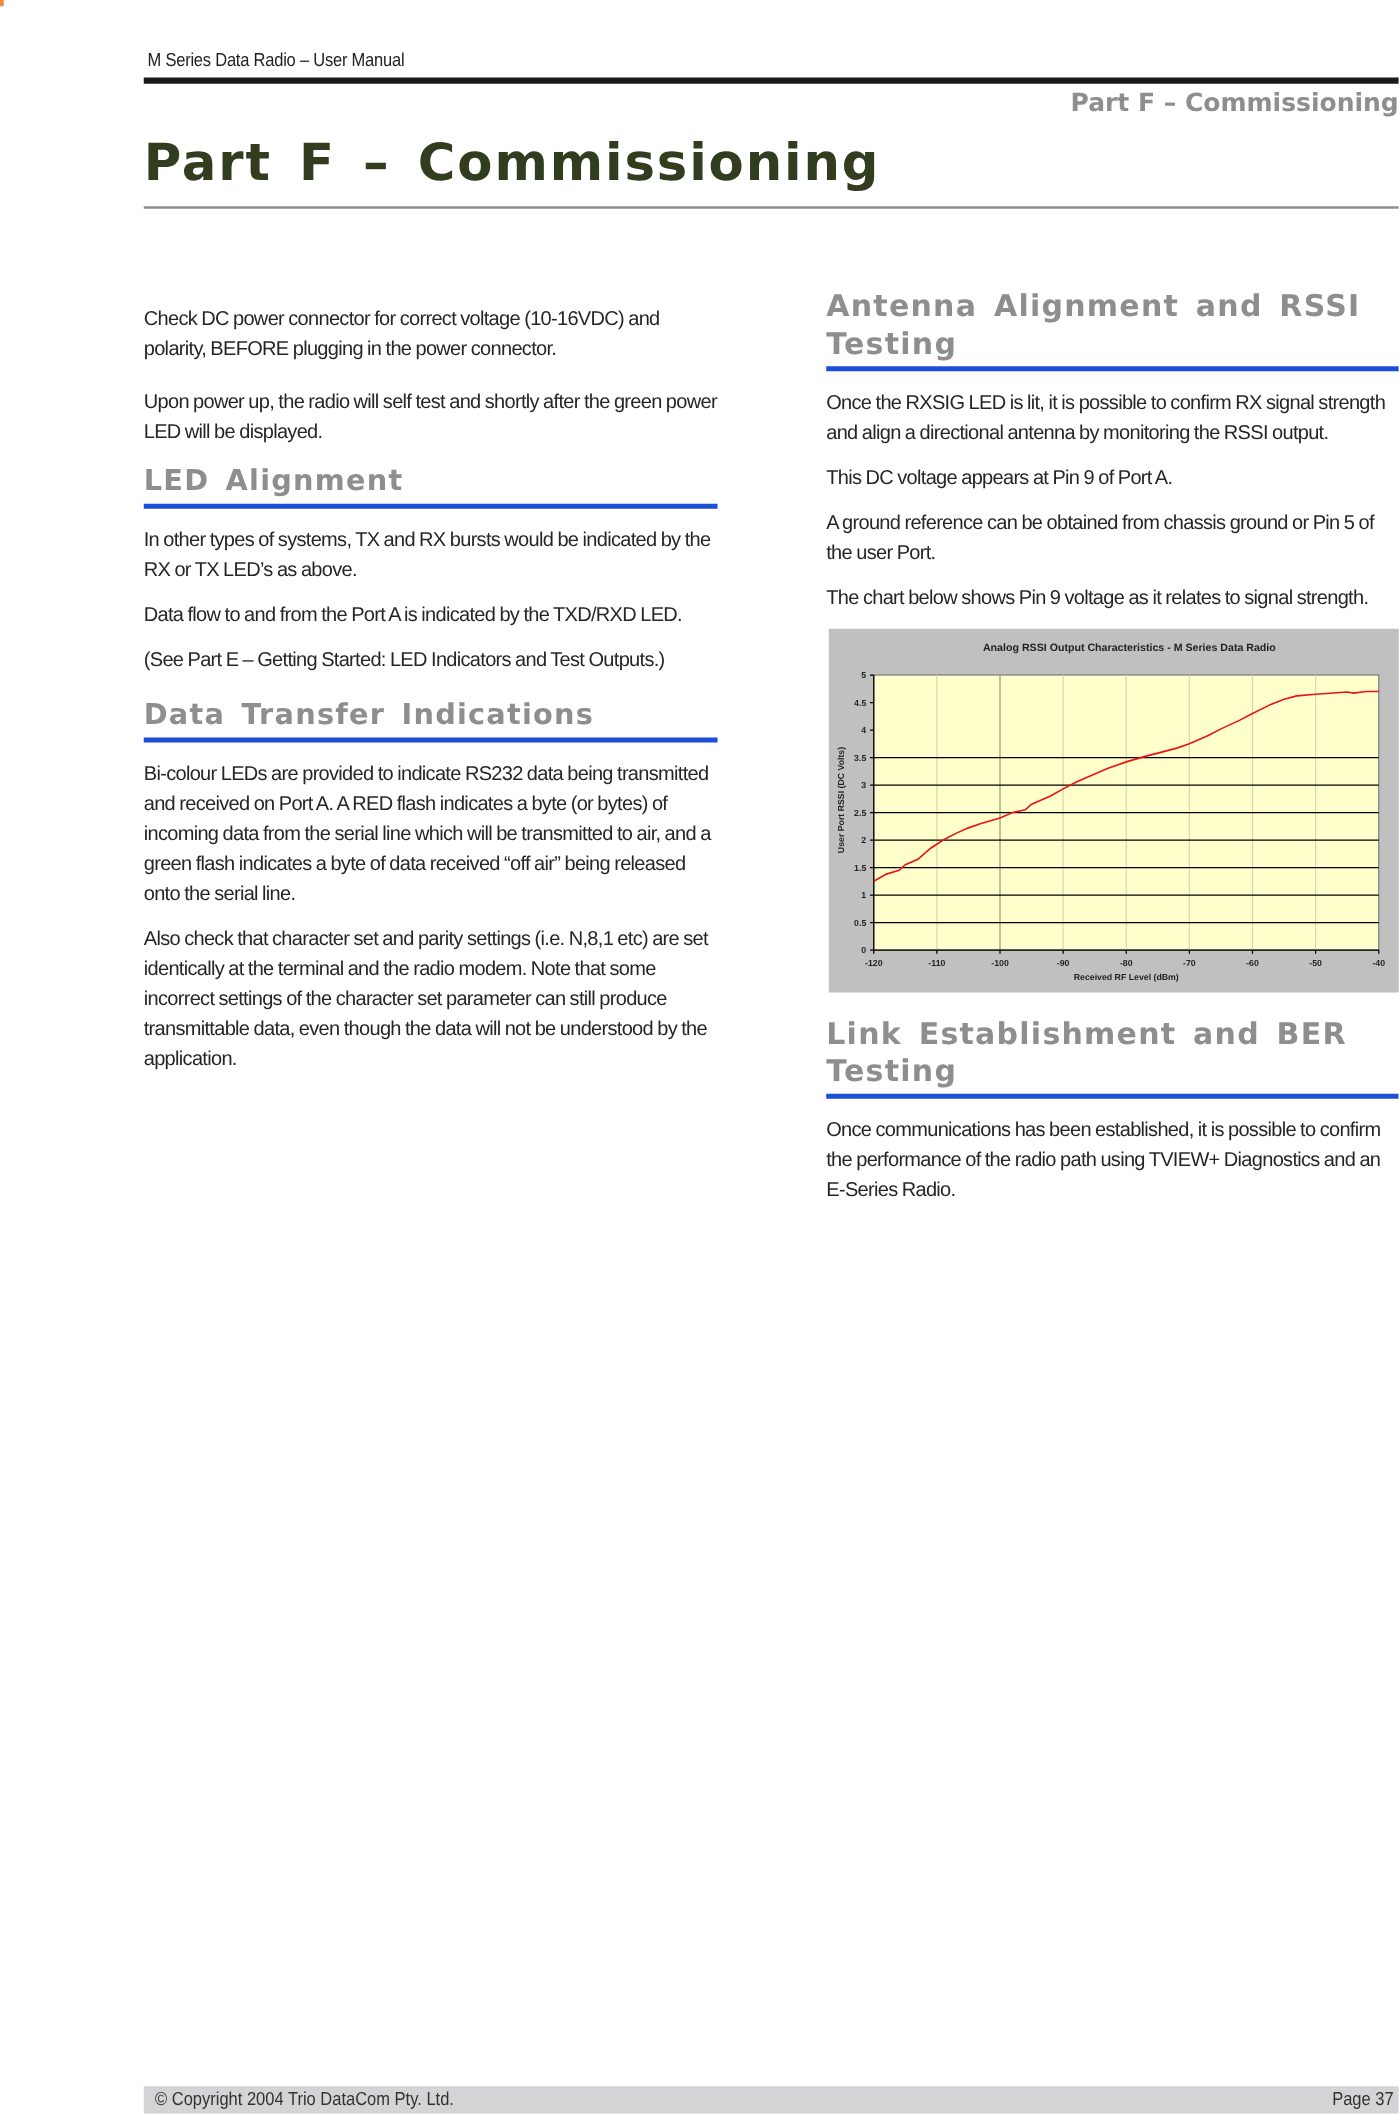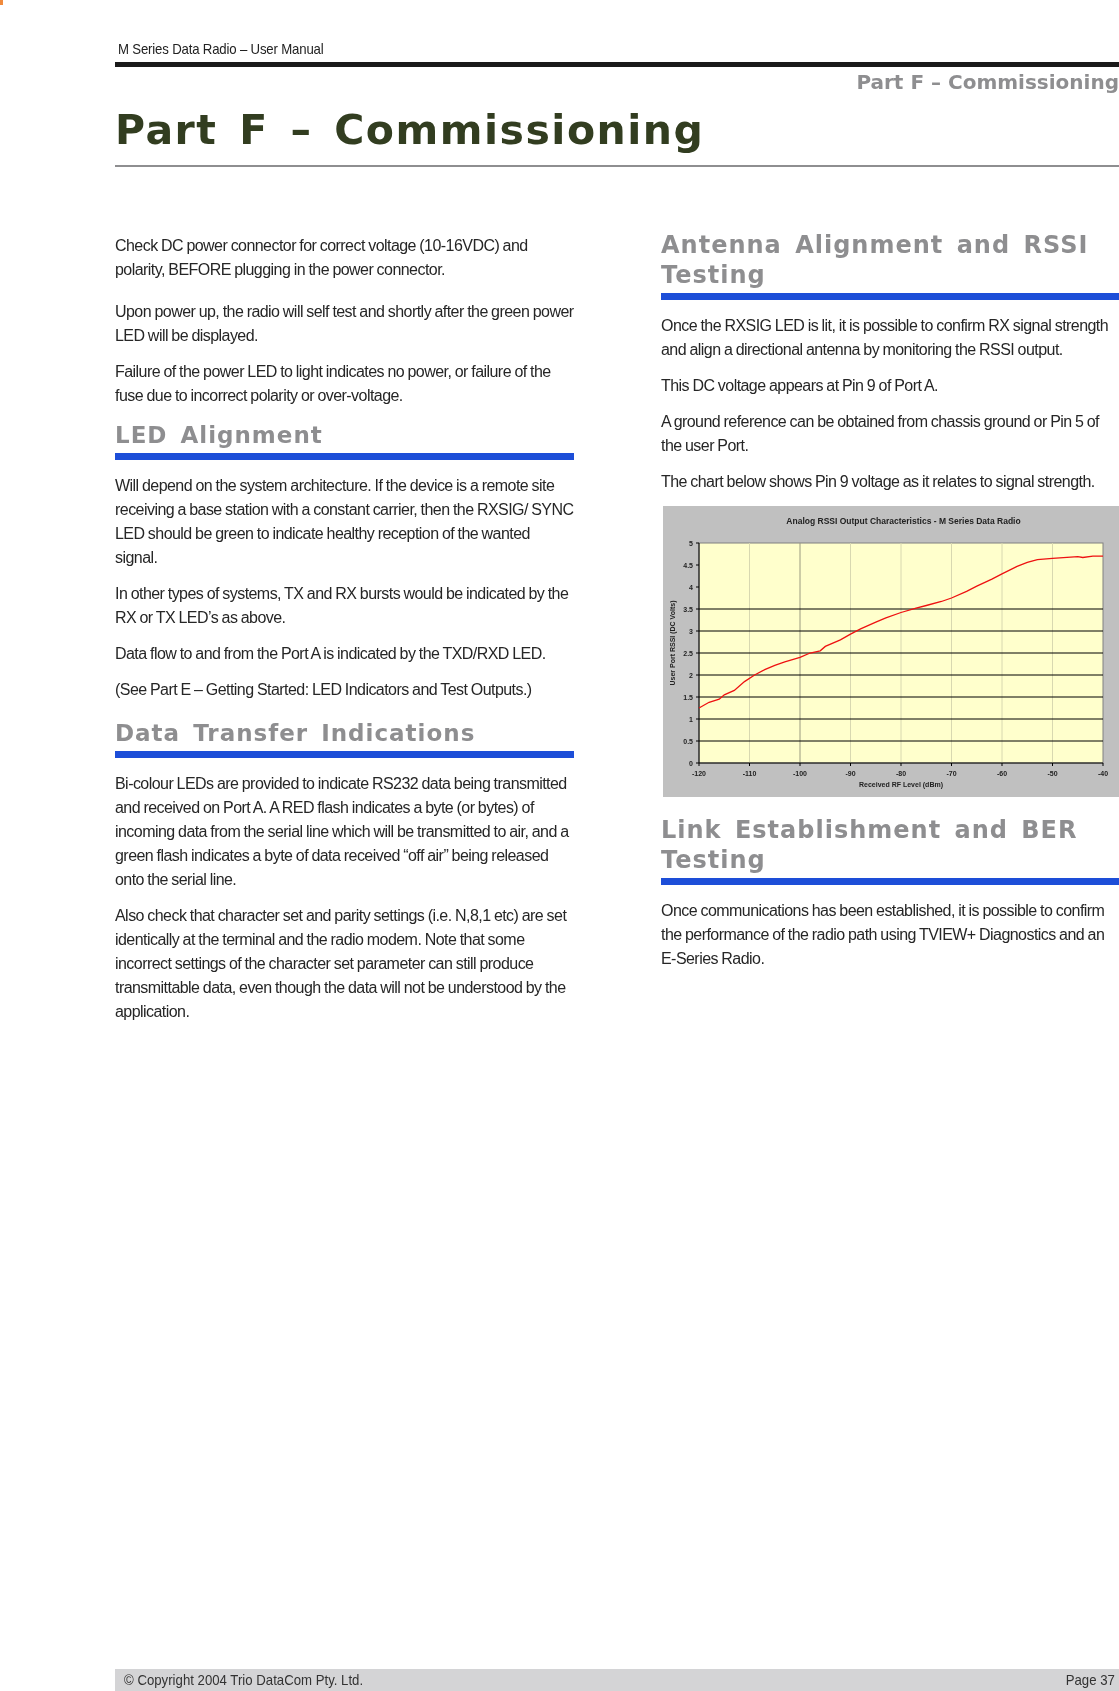--- a/index.html
+++ b/index.html
@@ -12,25 +12,25 @@
   .part-label { position:absolute; right:0; top:70px; font-size:20px; font-weight:bold; color:#8e8e90;
                 font-family:"DejaVu Sans", sans-serif; letter-spacing:0px; }
   .page-title { position:absolute; left:115px; top:106px; font-size:41px; font-weight:bold; color:#323d20;
                 font-family:"DejaVu Sans", sans-serif; letter-spacing:1.5px; word-spacing:6px; }
   .title-rule { position:absolute; left:115px; top:165px; width:1004px; height:2px; background:#8e8e90; }
 
   .col { position:absolute; width:459px; }
   .col-left { left:115px; top:234px; }
   .col-right { left:661px; top:230px; width:458px; }
 
-  p.body { margin:0 0 12px 0; font-size:16px; line-height:24px; color:#262626;
+  p.body { margin:10px 0 12px 0; font-size:16px; line-height:24px; color:#262626;
            letter-spacing:-0.55px; word-spacing:-0.5px; }
   h2.sec { margin:0; font-family:"DejaVu Sans", sans-serif; font-weight:bold; color:#8e8e90;
            font-size:23px; line-height:30px; letter-spacing:1px; word-spacing:4px; padding-bottom:3px;
-           border-bottom:7px solid #1d4ed8; margin-bottom:14px; }
+           border-bottom:4px solid #1d4ed8; margin-bottom:14px; }
   .col-right h2.sec { font-size:24px; line-height:30px; }
 
   .chart-box { position:relative; width:453px; height:291px; background:#c0c0c0; margin:4px 0 18px 2px;padding-left:28px; }
   .chart-title { position:absolute; left:0; right:0; top:10px; text-align:center; font-size:8.5px;
                  font-weight:bold; color:#222; }
   .chart-svg { position:absolute; left:0; top:0; }
 
   .footer-bar { position:absolute; left:115px; top:1669px; width:1004px; height:22px; background:#d4d4d6; }
   .footer-left { position:absolute; left:124px; top:1671px; font-size:15px; color:#333;
                  transform:scaleX(0.88); transform-origin:left top; }
@@ -44,24 +44,22 @@
 <div class="running-head">M Series Data Radio – User Manual</div>
 <div class="head-rule"></div>
 <div class="part-label">Part F – Commissioning</div>
 <h1 class="page-title" style="margin:0">Part F – Commissioning</h1>
 <div class="title-rule"></div>
 
 <div class="col col-left">
   <p class="body" style="margin-bottom:18px">Check DC power connector for correct voltage (10-16VDC) and polarity, BEFORE plugging in the power connector.</p>
 
   <p class="body">Upon power up, the radio will self test and shortly after the green power LED will be displayed.</p>
-  <p class="body">Failure of the power LED to light indicates no power, or failure of the fuse due to incorrect polarity or over-voltage.</p>
 
   <h2 class="sec">LED Alignment</h2>
-  <p class="body">Will depend on the system architecture. If the device is a remote site receiving a base station with a constant carrier, then the RXSIG/ SYNC LED should be green to indicate healthy reception of the wanted signal.</p>
   <p class="body">In other types of systems, TX and RX bursts would be indicated by the RX or TX LED’s as above.</p>
   <p class="body">Data flow to and from the Port A is indicated by the TXD/RXD LED.</p>
   <p class="body" style="margin-bottom:16px">(See Part E – Getting Started: LED Indicators and Test Outputs.)</p>
 
   <h2 class="sec">Data Transfer Indications</h2>
   <p class="body">Bi-colour LEDs are provided to indicate RS232 data being transmitted and received on Port A. A RED flash indicates a byte (or bytes) of incoming data from the serial line which will be transmitted to air, and a green flash indicates a byte of data received “off air” being released onto the serial line.</p>
   <p class="body">Also check that character set and parity settings (i.e. N,8,1 etc) are set identically at the terminal and the radio modem. Note that some incorrect settings of the character set parameter can still produce transmittable data, even though the data will not be understood by the application.</p>
 </div>
 
 <div class="col col-right">

